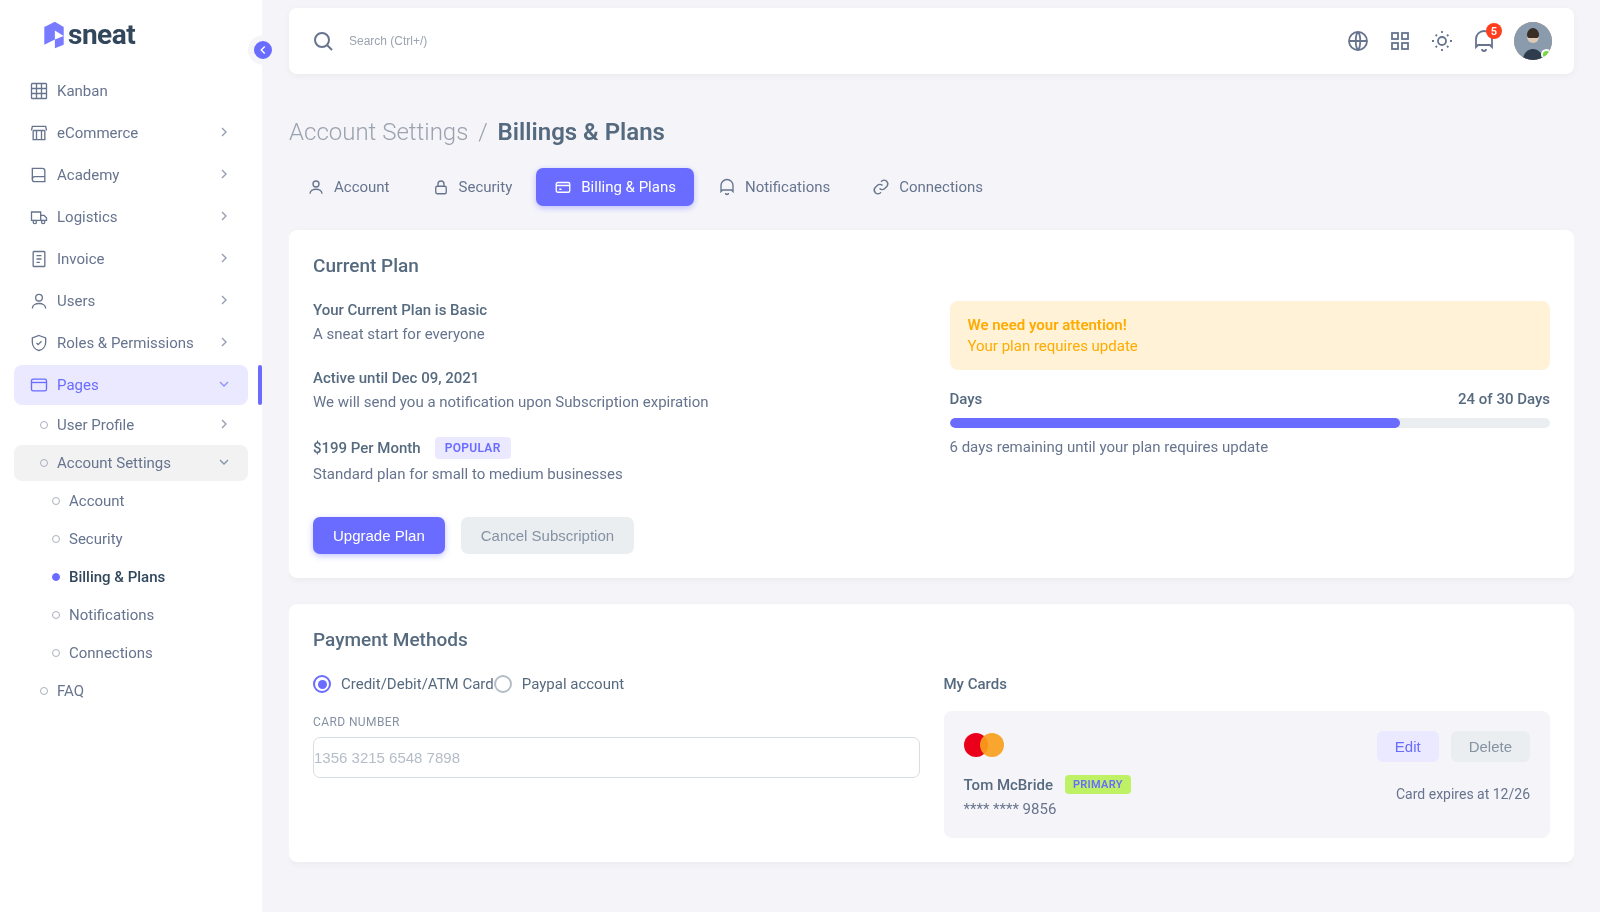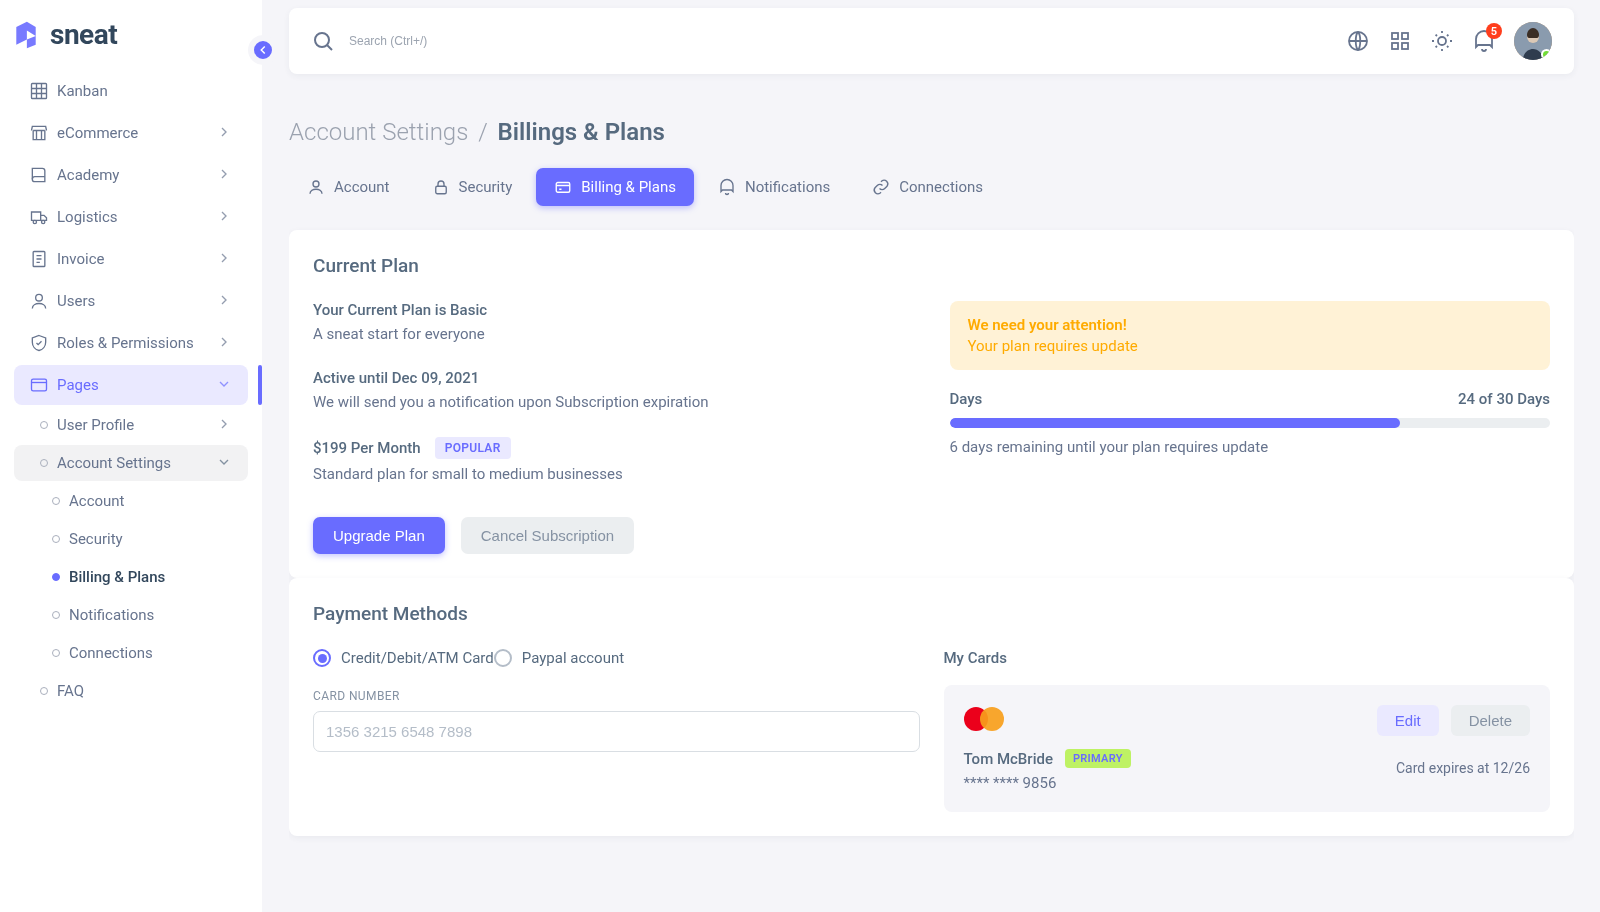--- a/index.html
+++ b/index.html
@@ -1,20 +1,20 @@
 <!DOCTYPE html>
 <html><head>
 <meta charset="utf-8">
 <style>
 *{box-sizing:border-box;margin:0;padding:0}
 body{font-family:-apple-system,BlinkMacSystemFont,'Segoe UI',Roboto,'Public Sans',sans-serif;background:#f5f5f9;color:#566a7f;width:1600px;height:912px;overflow:hidden;font-size:15px;position:relative}
 
 
 .sidebar{position:absolute;left:0;top:0;width:262px;height:912px;background:#fff;z-index:5}
-.brand{display:flex;align-items:center;padding:18px 20px 10px 12px;gap:10px}
+.brand{display:flex;align-items:center;padding:18px 20px 10px 40px;}
 .brand-logo{width:28px;height:30px;fill:#696cff}
 .brand-name{font-size:28px;font-weight:700;color:#32475c;letter-spacing:-0.5px}
 .collapse-btn{position:absolute;left:248px;top:35px;width:30px;height:30px;border-radius:50%;background:#696cff;display:flex;align-items:center;justify-content:center;border:6px solid #f5f5f9;cursor:pointer;z-index:6}
 .collapse-btn svg{width:14px;height:14px;stroke:#fff;stroke-width:2.5;fill:none}
 
 .nav{padding:8px 14px 0;list-style:none;overflow:hidden}
 .nav-item{display:flex;align-items:center;gap:7px;padding:9px 14px;border-radius:8px;color:#67748e;cursor:pointer;font-size:15px;position:relative;margin:2px 0}
 .nav-item.active{background:#eae9ff;color:#696cff}
 .nav-item.active::after{content:"";position:absolute;right:-14px;top:0;bottom:0;width:4px;background:#696cff;border-radius:4px}
 .nav-item.open{background:#f2f2f3;color:#566a7f}
@@ -47,21 +47,21 @@
 .content{position:absolute;left:289px;top:92px;right:26px;bottom:0;overflow:hidden}
 .breadcrumb{font-size:24px;color:#9ba2af;font-weight:300;margin:26px 0 22px}
 .breadcrumb .sep{margin:0 4px}
 .breadcrumb .cur{font-weight:600;color:#566a7f}
 
 .tabs{display:flex;gap:6px;margin-bottom:24px;align-items:center}
 .tab{display:flex;align-items:center;gap:9px;padding:10px 18px;border-radius:7px;color:#67748e;font-size:15px;cursor:pointer}
 .tab svg{width:18px;height:18px;stroke:currentColor;fill:none;stroke-width:1.8}
 .tab.active{background:#696cff;color:#fff;box-shadow:0 2px 6px rgba(105,108,255,.4)}
 
-.card{background:#fff;border-radius:8px;box-shadow:0 2px 6px rgba(50,71,92,.06);}
+.card{background:#fff;border-radius:8px;box-shadow:0 2px 6px rgba(50,71,92,.06);margin-bottom:26px}
 .card-body{padding:24px}
 .card-title{font-size:19px;color:#566a7f;font-weight:500;margin-bottom:24px}
 
 .plan-grid{display:flex;gap:36px}
 .plan-col{flex:1}
 .pl-head{font-size:15px;color:#566a7f;font-weight:500;margin-bottom:6px}
 .pl-sub{font-size:15px;color:#67748e;margin-bottom:26px}
 .pl-price{display:flex;align-items:center;gap:14px;margin-bottom:6px}
 .badge-pop{background:#eae9ff;color:#696cff;font-size:12px;font-weight:600;padding:4px 10px;border-radius:4px;letter-spacing:.3px}
 
@@ -79,21 +79,21 @@
 .btn-muted{background:#ebeef0;color:#8592a3}
 
 .pay-grid{display:flex;gap:24px}
 .pay-col{flex:1}
 .radios{display:flex;margin-bottom:22px}
 .radio{display:flex;align-items:center;gap:10px;font-size:15px;color:#566a7f;cursor:pointer}
 .radio-c{width:18px;height:18px;border-radius:50%;border:2px solid #b4bdc8;display:flex;align-items:center;justify-content:center}
 .radio-c.on{border-color:#696cff}
 .radio-c.on::after{content:"";width:9px;height:9px;background:#696cff;border-radius:50%}
 .form-label{font-size:12px;color:#8592a3;letter-spacing:.4px;margin-bottom:8px;display:block;font-weight:400}
-.form-input{width:100%;border:1px solid #d9dee3;border-radius:7px;padding:11px 12px;font-size:15px;color:#67748e;outline:none}
+.form-input{width:100%;border:1px solid #d9dee3;border-radius:7px;padding:11px 0;font-size:15px;color:#67748e;outline:none}
 .form-input::placeholder{color:#b4bdc8}
 
 .mycards-h{font-size:15px;color:#566a7f;font-weight:500;margin-bottom:18px}
 .card-item{background:#f5f5f9;border-radius:8px;padding:20px;display:flex;justify-content:space-between;align-items:flex-start}
 .ci-left{}
 .cc-logo{width:42px;height:28px;margin-bottom:16px;position:relative}
 .mc1{position:absolute;width:24px;height:24px;background:#eb001b;border-radius:50%;left:0;top:2px}
 .mc2{position:absolute;width:24px;height:24px;background:#f79e1b;border-radius:50%;left:16px;top:2px;opacity:.92}
 .owner-row{display:flex;align-items:center;gap:12px;margin-bottom:6px}
 .owner{font-size:15px;color:#566a7f;font-weight:500}

